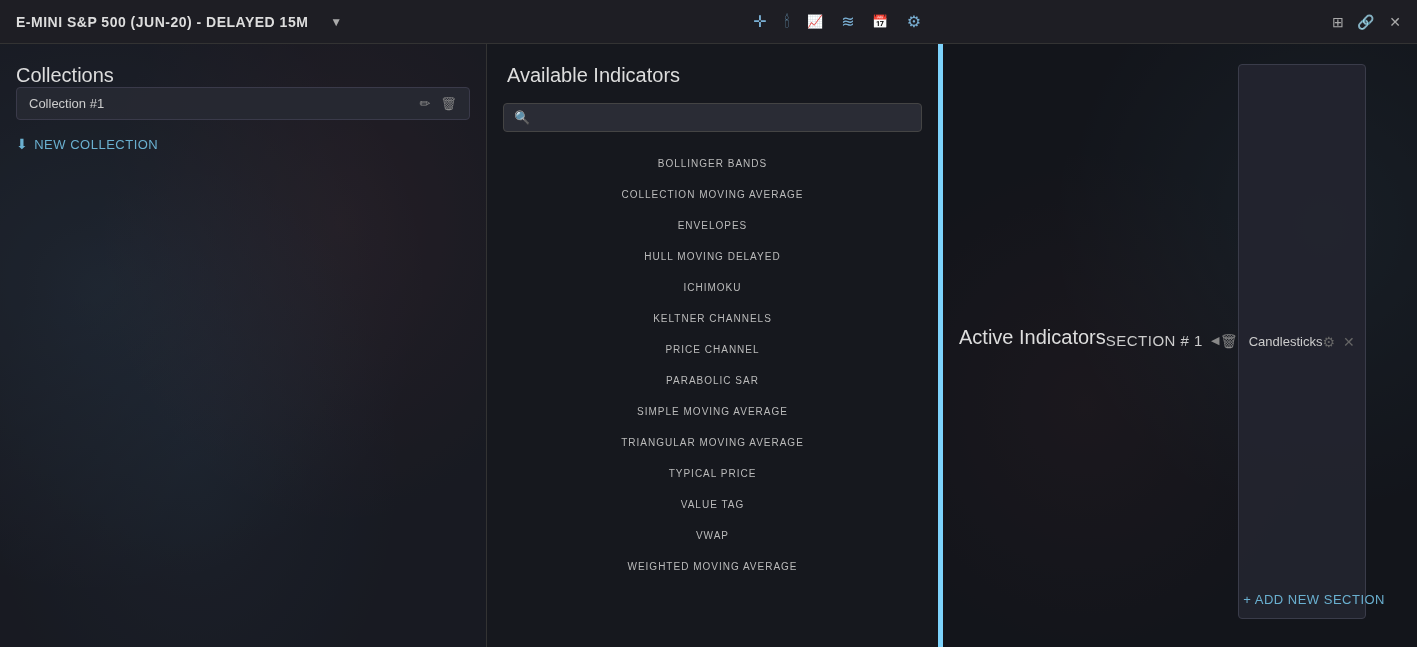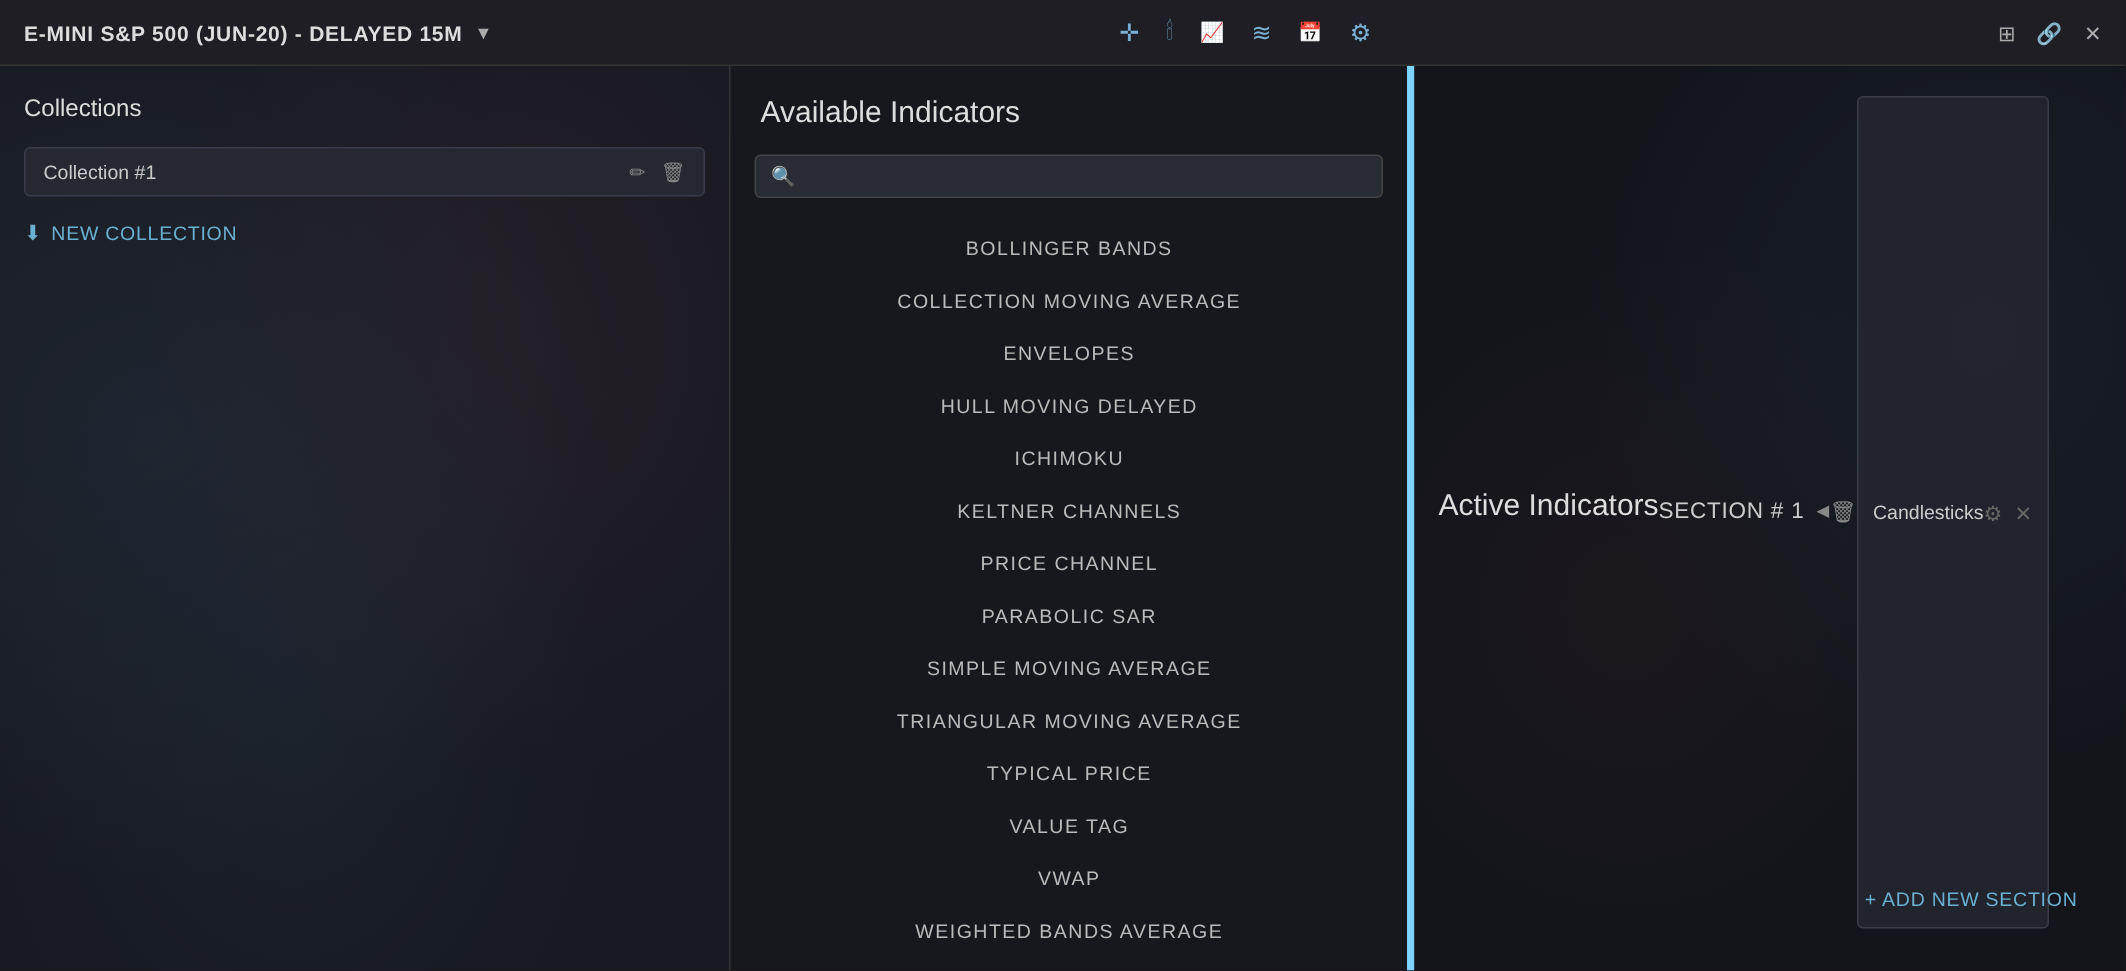--- a/index.html
+++ b/index.html
@@ -19,21 +19,21 @@
       align-items: center;
       justify-content: space-between;
       height: 44px;
       background: #1e1e24;
       border-bottom: 1px solid #333;
       padding: 0 16px;
     }
     .header-left {
       display: flex;
       align-items: center;
-      gap: 8px;
+      gap: 22px;
     }
     .header-title {
       font-size: 14px;
       color: #ddd;
       font-weight: bold;
       letter-spacing: 0.5px;
     }
     .header-chevron {
       color: #aaa;
       font-size: 12px;
@@ -89,23 +89,22 @@
       position: absolute;
       top: 0; left: 0; right: 0; bottom: 0;
       z-index: 1;
       background: rgba(20,22,30,0.45);
     }
     .collections-content {
       position: relative;
       z-index: 2;
     }
     .collections-title {
-      font-size: 16px;
+      font-size: 20px;
       color: #ddd;
-      margin-bottom: 16px;
       font-weight: normal;
     }
     .collection-item {
       display: flex;
       align-items: center;
       justify-content: space-between;
       background: rgba(40,42,52,0.85);
       border: 1px solid #3a3a4a;
       border-radius: 4px;
       padding: 8px 12px;
@@ -181,21 +180,21 @@
       font-size: 13px;
       width: 100%;
     }
     .indicators-list {
       flex: 1;
       overflow-y: auto;
       padding: 0;
     }
     .indicator-item {
       padding: 10px 20px;
-      font-size: 13px;
+      font-size: 10px;
       letter-spacing: 1px;
       color: #bbb;
       cursor: pointer;
       text-align: center;
       transition: background 0.15s;
     }
 
     
     .active-panel {
       flex: 1;
@@ -352,21 +351,21 @@
         <div class="indicator-item">HULL MOVING DELAYED</div>
         <div class="indicator-item">ICHIMOKU</div>
         <div class="indicator-item">KELTNER CHANNELS</div>
         <div class="indicator-item">PRICE CHANNEL</div>
         <div class="indicator-item">PARABOLIC SAR</div>
         <div class="indicator-item">SIMPLE MOVING AVERAGE</div>
         <div class="indicator-item">TRIANGULAR MOVING AVERAGE</div>
         <div class="indicator-item">TYPICAL PRICE</div>
         <div class="indicator-item">VALUE TAG</div>
         <div class="indicator-item">VWAP</div>
-        <div class="indicator-item">WEIGHTED BANDS AVERAGE</div>
+        <div class="indicator-item">WEIGHTED MOVING AVERAGE</div>
       </div>
   </div>
 
   <div class="active-panel">
     <div class="right-chart-bg"></div>
     <div class="right-chart-overlay"></div>
     <div style="position:relative;z-index:2;flex:1;display:flex;flex-direction:row;">
       <div class="active-panel-header">
         <span class="active-title">Active Indicators</span>
       </div>

